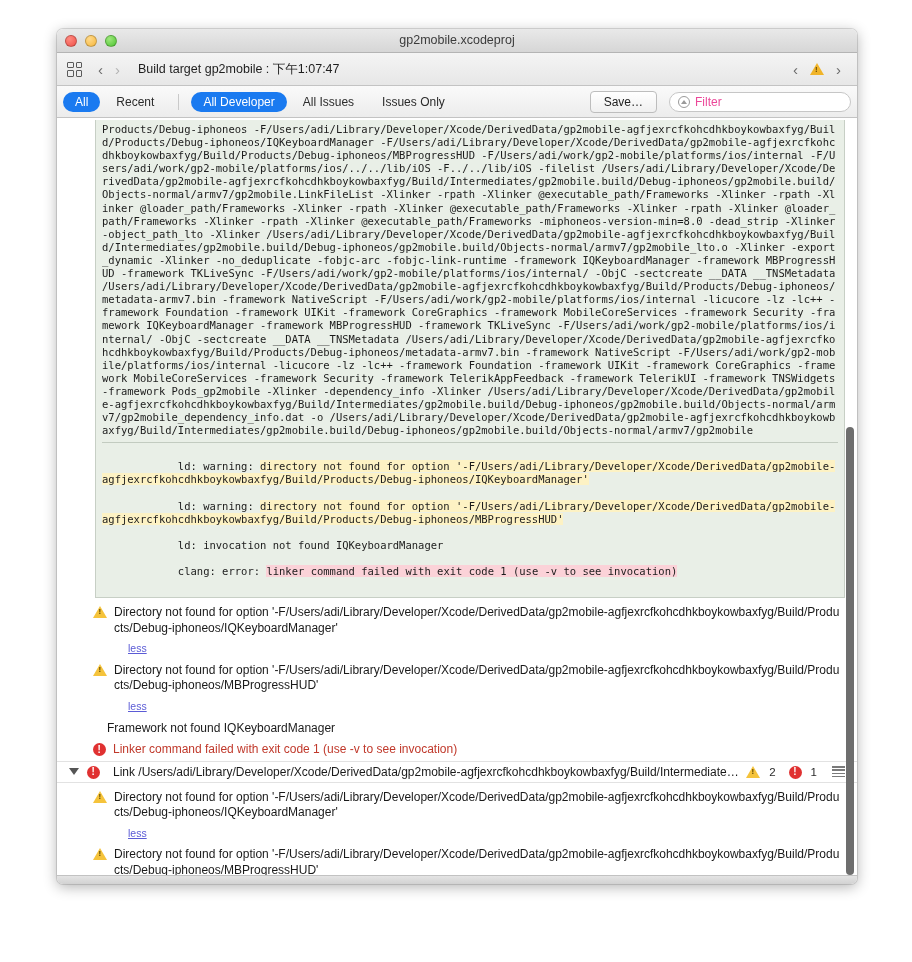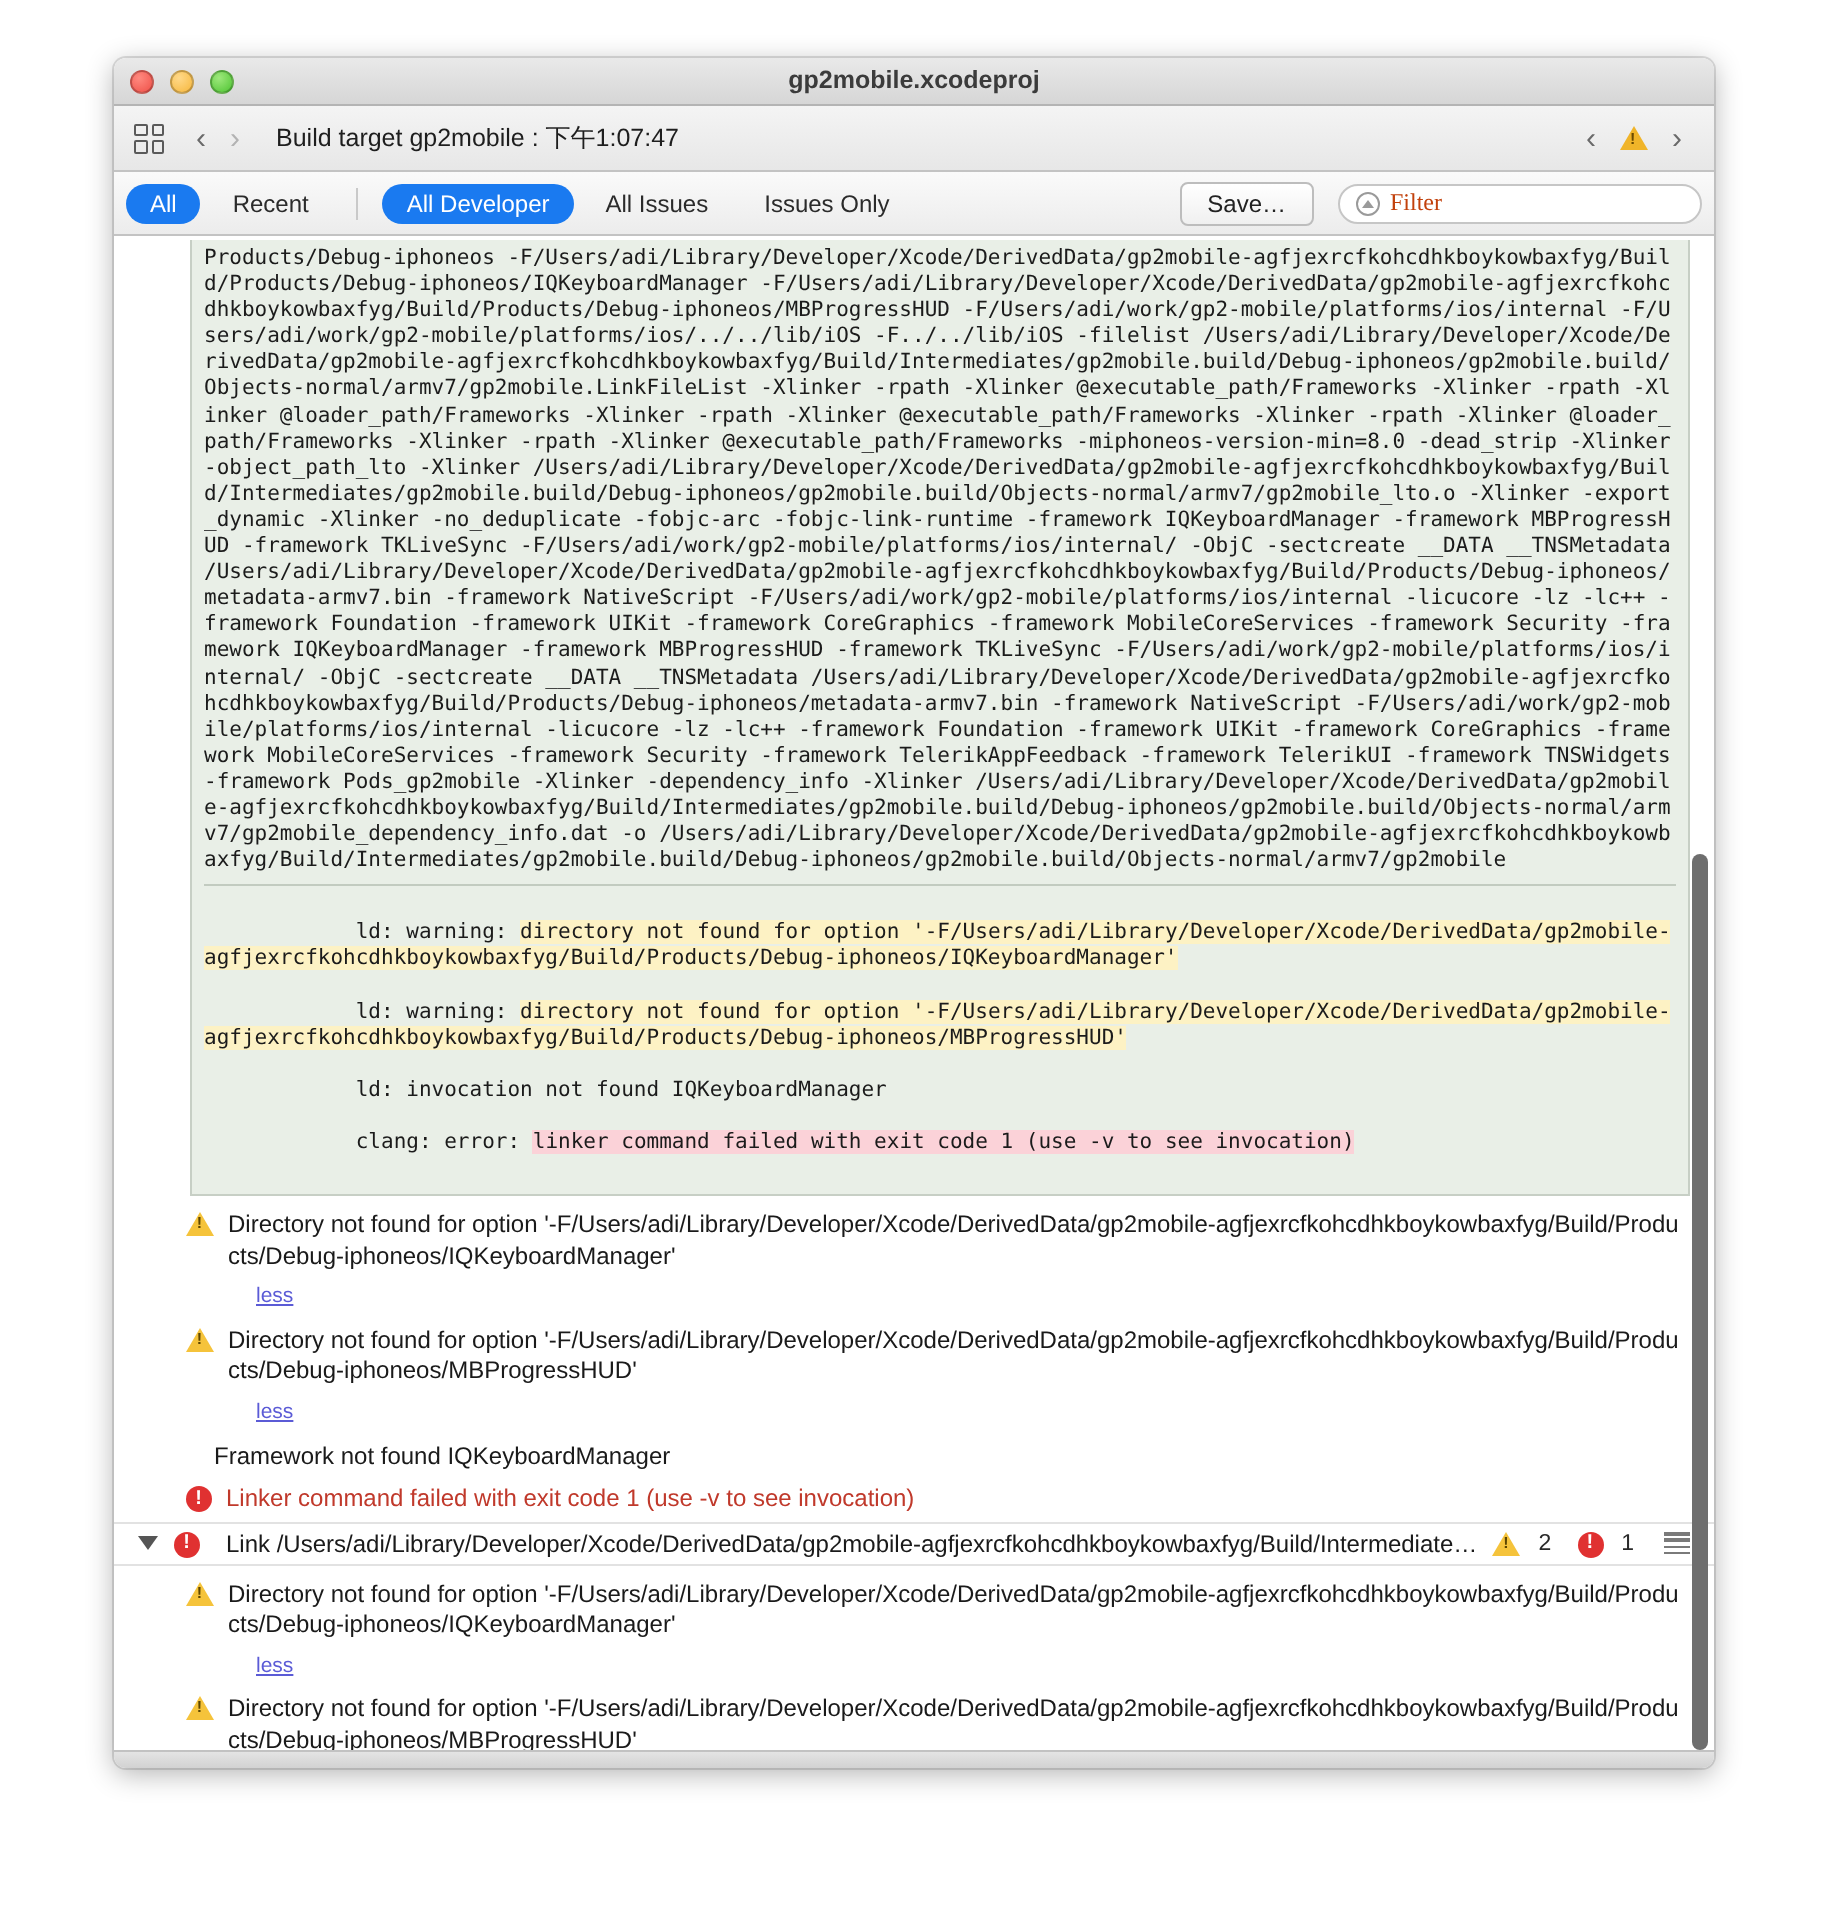--- a/index.html
+++ b/index.html
@@ -50,21 +50,21 @@
   }
   .light.red    { background: radial-gradient(circle at 35% 30%, #ff8a80, #ef5048); }
   .light.yellow { background: radial-gradient(circle at 35% 30%, #ffd98a, #f6b73c); }
   .light.green  { background: radial-gradient(circle at 35% 30%, #9ee87c, #4ec432); }
   .win-title {
     position: absolute;
     left: 0; right: 0; top: 4px;
     text-align: center;
     font-size: 12.5px;
     color: #3b3b3b;
-    font-weight: bold;
+    font-weight: normal;
   }
 
   
   .navbar {
     height: 33px;
     background: linear-gradient(to bottom, #f4f4f4, #e7e7e7);
     border-bottom: 1px solid #c3c3c3;
     display: flex;
     align-items: center;
     padding: 0 10px;
@@ -184,22 +184,21 @@
     content: "";
     position: absolute;
     left: 2px; top: 3.6px;
     width: 0; height: 0;
     border-left: 3.2px solid transparent;
     border-right: 3.2px solid transparent;
     border-bottom: 4.6px solid #9a9a9a;
   }
   .filter-ph {
     font-size: 12px;
-    color: #c2410c;
-    font-family: Liberation Serif, serif;
+    color: #ec4899;
   }
 
   
   .content {
     flex: 1 1 auto;
     position: relative;
     background: #ffffff;
     overflow: hidden;
     padding-left: 24px;
   }

